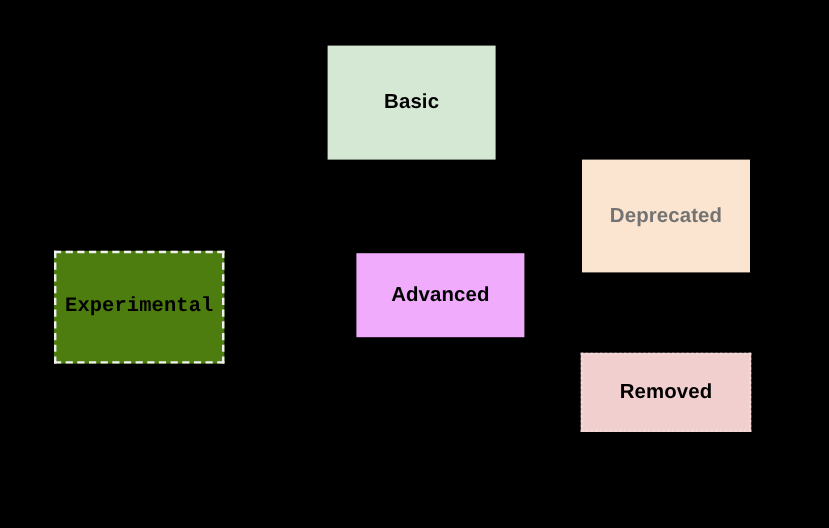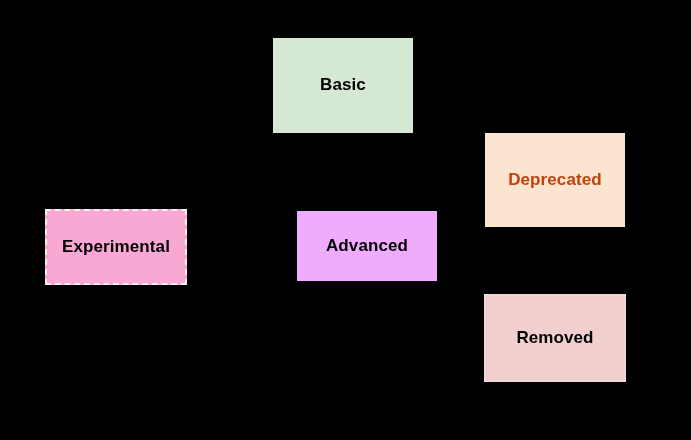--- a/index.html
+++ b/index.html
@@ -85,29 +85,29 @@
 </style>
 </head>
 <body style="background: rgb(0, 0, 0);">
 
 <div id="canvas" style="background: rgb(0, 0, 0); width: 691px; height: 440px;">
 
   <div class="node" id="node-basic" style="left: 273px; top: 38px; width: 140px; height: 95px; background: rgb(213, 232, 212); border: 0px none;">
     <span class="node-label" style="color: rgb(0, 0, 0);">Basic</span>
   </div>
 
-  <div class="node" id="node-experimental" style="left: 45px; top: 209px; width: 142px; height: 76px; background: #f9a8d4; border: 2px dashed rgb(240, 240, 240);">
+  <div class="node" id="node-experimental" style="left: 45px; top: 209px; width: 142px; height: 94px; background: #4d7c0f; border: 2px dashed rgb(240, 240, 240); font-family: Liberation Mono, monospace;">
     <span class="node-label" style="color: rgb(0, 0, 0);">Experimental</span>
   </div>
 
   <div class="node" id="node-advanced" style="left: 273px; top: 211px; width: 140px; height: 70px; background: #f0abfc; border: 0px none; margin-left: 24px;">
     <span class="node-label" style="color: rgb(0, 0, 0);">Advanced</span>
   </div>
 
   <div class="node" id="node-deprecated" style="left: 485px; top: 133px; width: 140px; height: 94px; background: rgb(251, 229, 208); border: 0px none;">
-    <span class="node-label" style="color: #c2410c;">Deprecated</span>
+    <span class="node-label" style="color: #737373;">Deprecated</span>
   </div>
 
-  <div class="node" id="node-removed" style="left: 484px; top: 294px; width: 142px; height: 88px; background: rgb(242, 207, 207); border: 2px dotted rgb(243, 218, 218);">
+  <div class="node" id="node-removed" style="left: 484px; top: 294px; width: 142px; height: 66px; background: rgb(242, 207, 207); border: 2px dotted rgb(243, 218, 218);">
     <span class="node-label" style="color: rgb(0, 0, 0);">Removed</span>
   </div>
 
 </div>
 
 </body></html>

